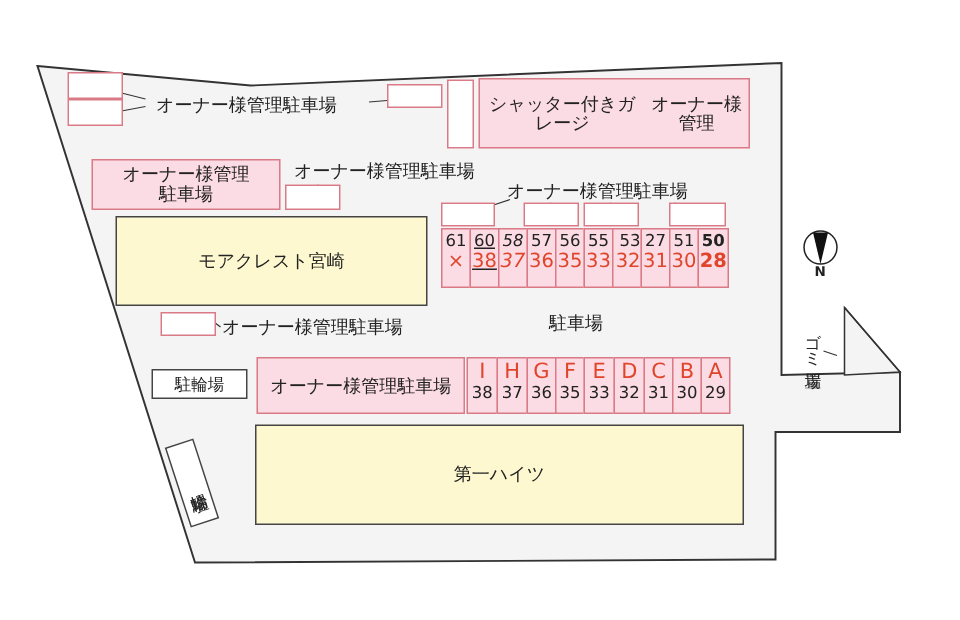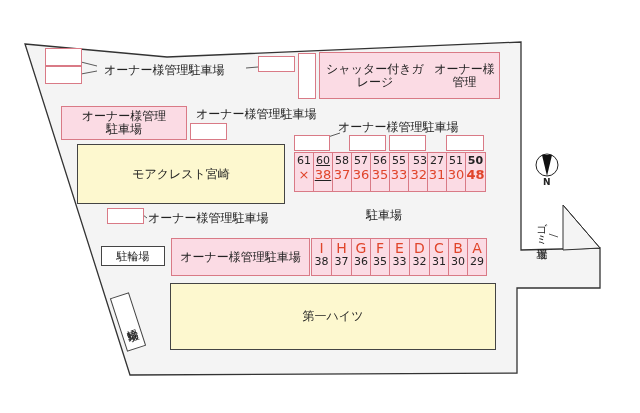--- a/index.html
+++ b/index.html
@@ -69,21 +69,21 @@
 
 <div class="abs" style="left:294px;top:152px;width:194px;height:40px;">
   <div class="slot" style="left:0px;width:20px;height:40px;">
       <div class="top">61</div>
       <div class="bot">×</div>
     </div>
   <div class="slot" style="left:19px;width:20px;height:40px;text-decoration:underline;">
       <div class="top">60</div>
       <div class="bot">38</div>
     </div>
-  <div class="slot" style="left:38px;width:20px;height:40px;">
+  <div class="slot" style="left:38px;width:20px;height:40px;font-style:italic;">
       <div class="top">58</div>
       <div class="bot">37</div>
     </div>
   <div class="slot" style="left:57px;width:20px;height:40px;">
       <div class="top">57</div>
       <div class="bot">36</div>
     </div>
   <div class="slot" style="left:76px;width:20px;height:40px;">
       <div class="top">56</div>
       <div class="bot">35</div>
@@ -99,21 +99,21 @@
   <div class="slot" style="left:133px;width:20px;height:40px;">
       <div class="top">27</div>
       <div class="bot">31</div>
     </div>
   <div class="slot" style="left:152px;width:20px;height:40px;">
       <div class="top">51</div>
       <div class="bot">30</div>
     </div>
   <div class="slot" style="left:171px;width:21px;height:40px;font-weight:bold;">
       <div class="top">50</div>
-      <div class="bot">48</div>
+      <div class="bot">28</div>
     </div>
 </div>
 
 <div class="abs bldg" style="left:77px;top:144px;width:208px;height:60px;">モアクレスト宮崎</div>
 
 <div class="abs white-slot" style="left:107px;top:208px;width:37px;height:16px;"></div>
 <div class="abs lbl" style="left:148px;top:210px;font-size:12px;">オーナー様管理駐車場</div>
 
 <div class="abs lbl" style="left:366px;top:207px;font-size:12px;">駐車場</div>
 

